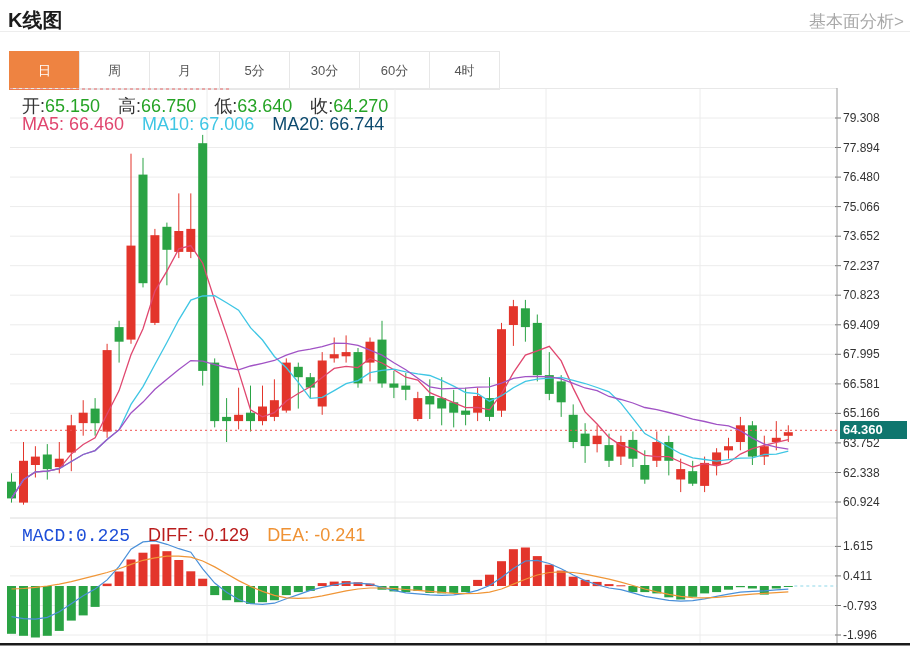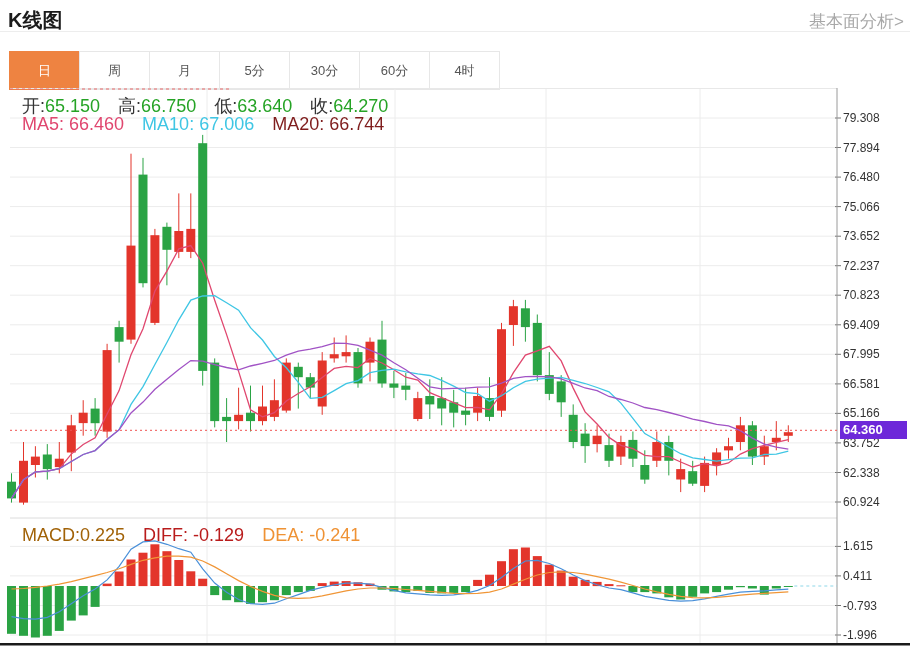--- a/index.html
+++ b/index.html
@@ -13,24 +13,24 @@
        background:#fff;border:1px solid #e7e7e7;margin-left:-1px;box-sizing:content-box;cursor:pointer;}
   .tab.active{background:#ee8341;border-color:#ee8341;color:#fff;}
   .chart-wrap{position:absolute;left:0;top:88px;width:910px;height:560px;}
   .legend-row{position:absolute;left:22px;font-size:18px;white-space:nowrap;pointer-events:none;}
   .ohlc-row{top:6px;}
   .ma-row{top:26px;}
   .macd-row{top:437px;}
   .lg-item{margin-right:13px;}
   .lg-label{color:#333;}
   .val-green{color:#25a325;}
-  .ma5{color:#e0476f;} .ma10{color:#3fc6e4;} .ma20{color:#7f1d1d;}
-  .macd-m{color:#a16207;} .macd-diff{color:#b91c1c;} .macd-dea{color:#ef9234;}
+  .ma5{color:#e0476f;} .ma10{color:#3fc6e4;} .ma20{color:#0c4a6e;}
+  .macd-m{color:#1d4ed8;font-family:Liberation Mono, monospace;} .macd-diff{color:#b91c1c;} .macd-dea{color:#ef9234;}
   .price-tag{position:absolute;left:840px;top:333px;width:64px;height:18px;line-height:18px;
-       background:#6d28d9;color:#fff;font-size:13px;font-weight:bold;padding-left:3px;}
+       background:#0f766e;color:#fff;font-size:13px;font-weight:bold;padding-left:3px;}
   svg text{font-family:"Liberation Sans","DejaVu Sans",sans-serif;}
 </style>
 </head>
 <body>
 
 <div id="app">
   <div class="page-title">K线图</div>
   <div class="fund-link">基本面分析&gt;</div>
   <div class="head-divider"></div>
 

